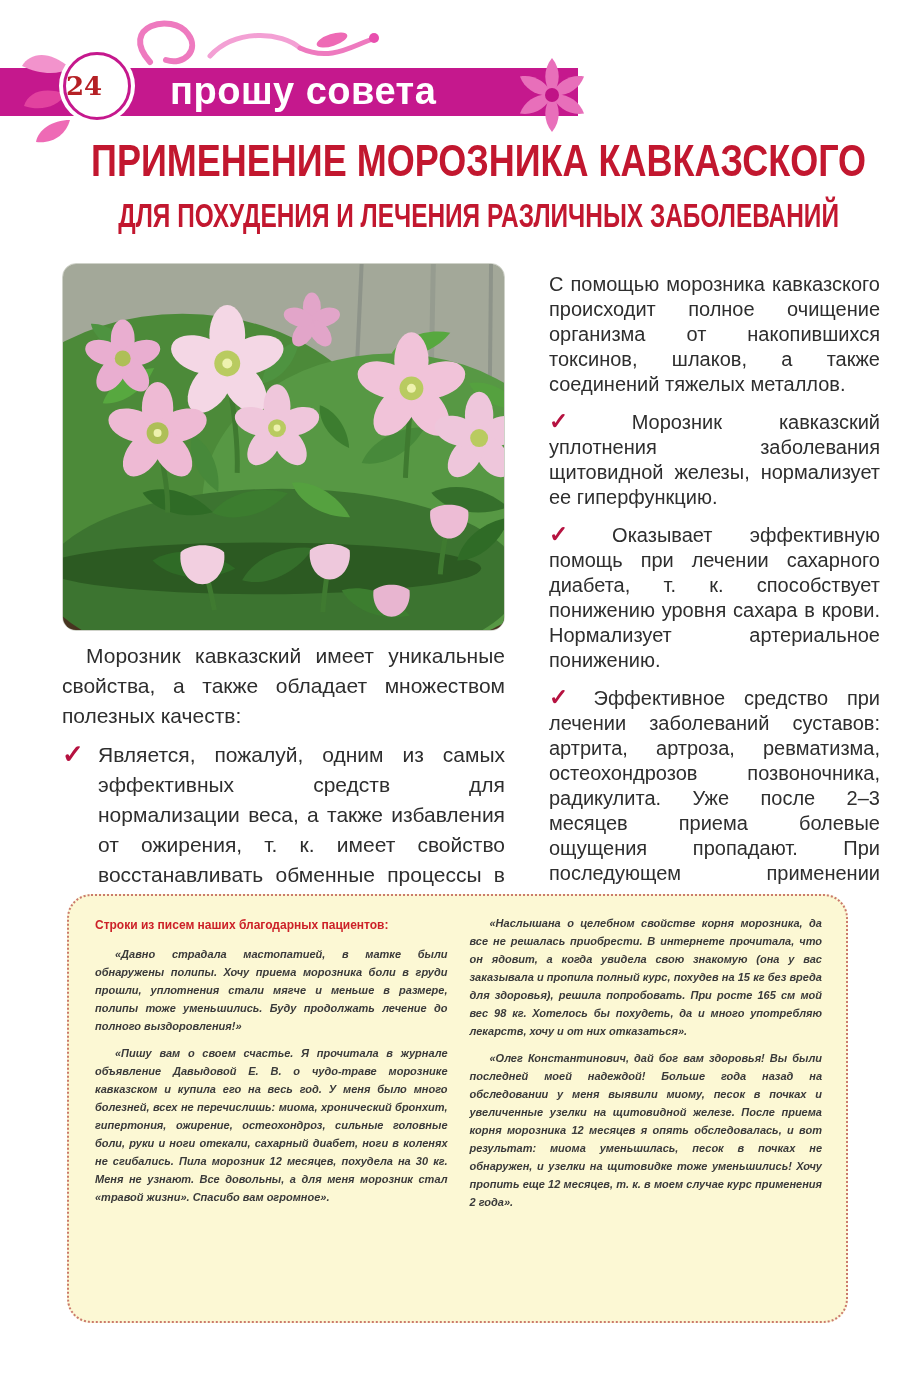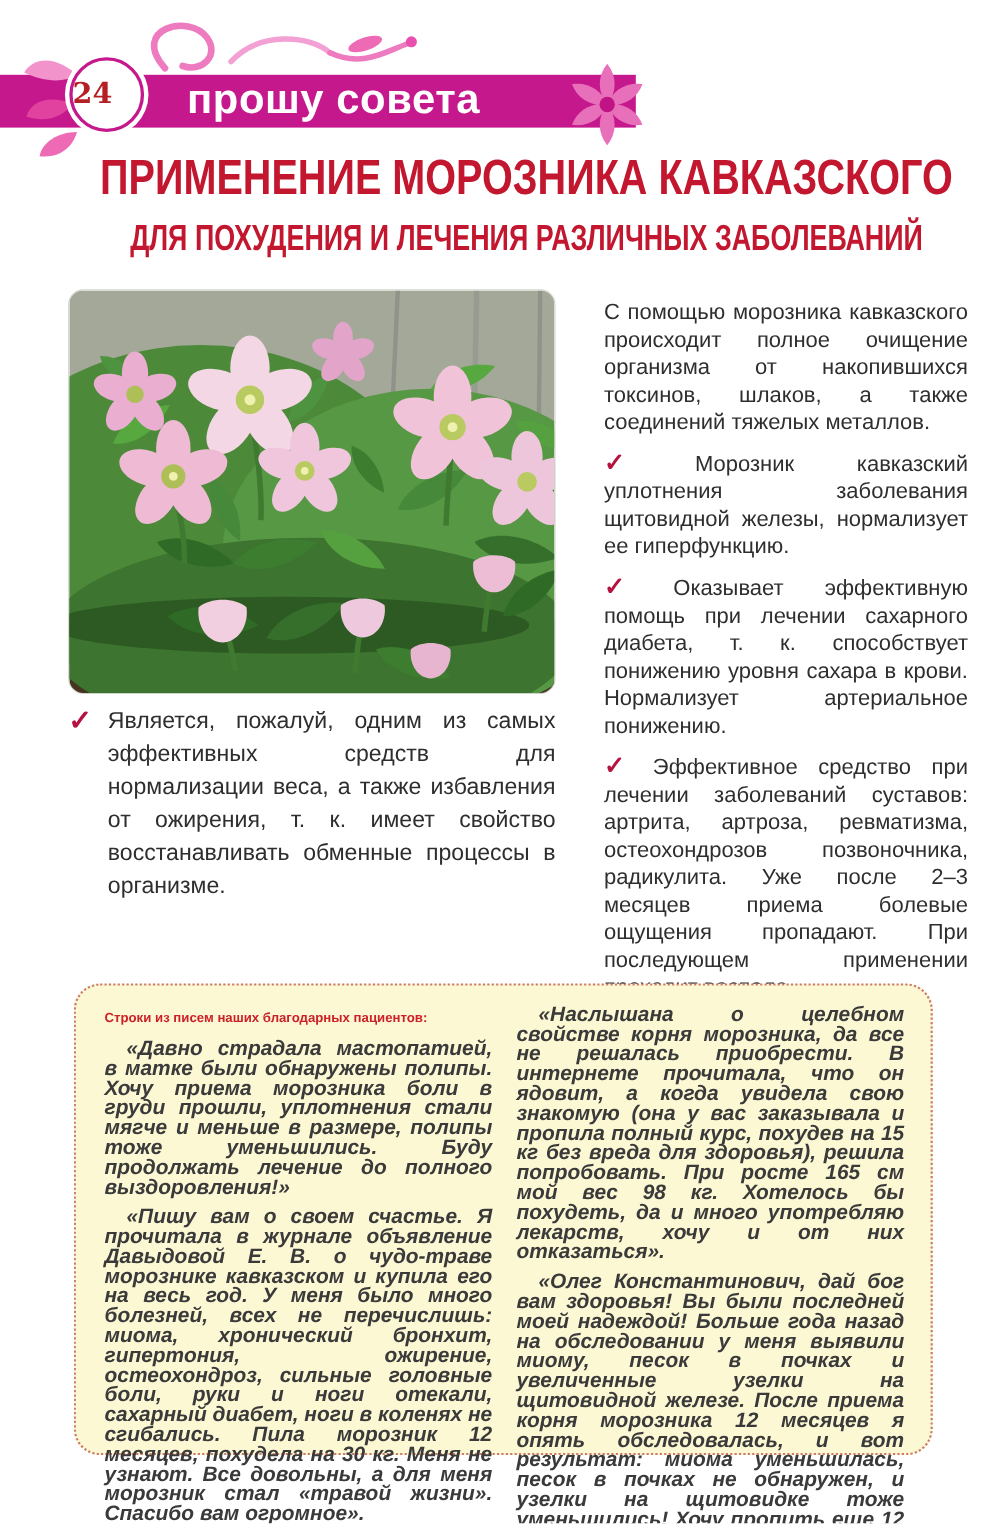--- a/index.html
+++ b/index.html
@@ -63,21 +63,21 @@
     background:#fcf8d4;border:2px dotted #cb7a6c;border-radius:24px;
     padding:18px 24px 14px 26px;
     display:flex;gap:22px;
   }
   .letters-box .col{flex:1;min-width:0;}
   .letters-heading{
     margin:0 0 8px 0;font-size:12px;line-height:23px;font-weight:bold;color:#cc2128;
     text-align:justify;
   }
   .letter{
-    margin:0 0 9px 0;font-size:19px;line-height:18px;font-weight:bold;font-style:italic;
+    margin:0 0 9px 0;font-size:11px;line-height:18px;font-weight:bold;font-style:italic;
     color:#3a3a3a;text-align:justify;text-indent:20px;
   }
 </style>
 </head>
 <body>
 
 <div class="page">
 
   <div class="banner"></div>
 
@@ -201,20 +201,21 @@
       <use href="#petals" transform="translate(250,58) scale(0.6)" fill="#e2a5c9"></use>
 
       <use href="#bell" transform="translate(140,292) scale(1.15)" fill="#f2cfe0"></use>
       <use href="#bell" transform="translate(268,290) scale(1.05)" fill="#eec8dc"></use>
       <use href="#bell" transform="translate(388,250) scale(1.0)" fill="#edbcd5"></use>
       <use href="#bell" transform="translate(330,330) scale(0.95)" fill="#e8b5d0"></use>
     </svg>
   </div>
 
   <div class="left-col">
+    <p class="intro">Морозник кавказский имеет уникальные свойства, а также обладает множеством полезных качеств:</p>
     <div class="bullet">
       <span class="check">✓</span>
       <p>Является, пожалуй, одним из самых эффективных средств для нормализации веса, а также избавления от ожирения, т. к. имеет свойство восстанавливать обменные процессы в организме.</p>
     </div>
   </div>
 
   <div class="right-col">
     <p><span>С помощью морозника кавказского происходит полное очищение организма от накопившихся токсинов, шлаков, а также соединений тяжелых металлов.</span></p>
     <p><span class="check-inline">✓</span><span>Морозник кавказский уплотнения заболевания щитовидной железы, нормализует ее гиперфункцию.</span></p>
     <p><span class="check-inline">✓</span><span>Оказывает эффективную помощь при лечении сахарного диабета, т. к. способствует понижению уровня сахара в крови. Нормализует артериальное понижению.</span></p>

